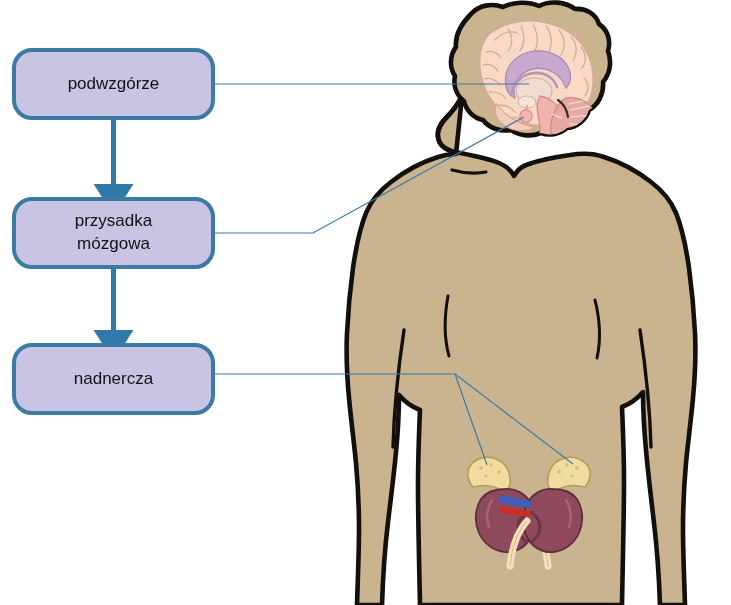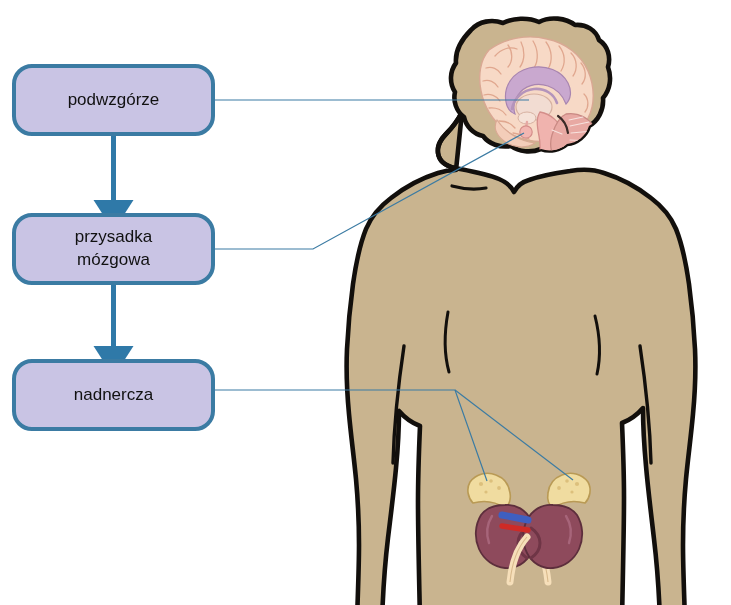--- a/index.html
+++ b/index.html
@@ -9,21 +9,21 @@
   }
   body {
     width: 731px;
     height: 605px;
     position: relative;
     overflow: hidden;
     font-family: "Liberation Sans", sans-serif;
   }
   #diagram-root {
     position: absolute;
-    top: 16px;
+    top: 0;
     left: 0;
     width: 731px;
     height: 431px;
   }
   svg.stage {
     display: block;
     width: 731px;
     height: 605px;
   }
   .box-label {

